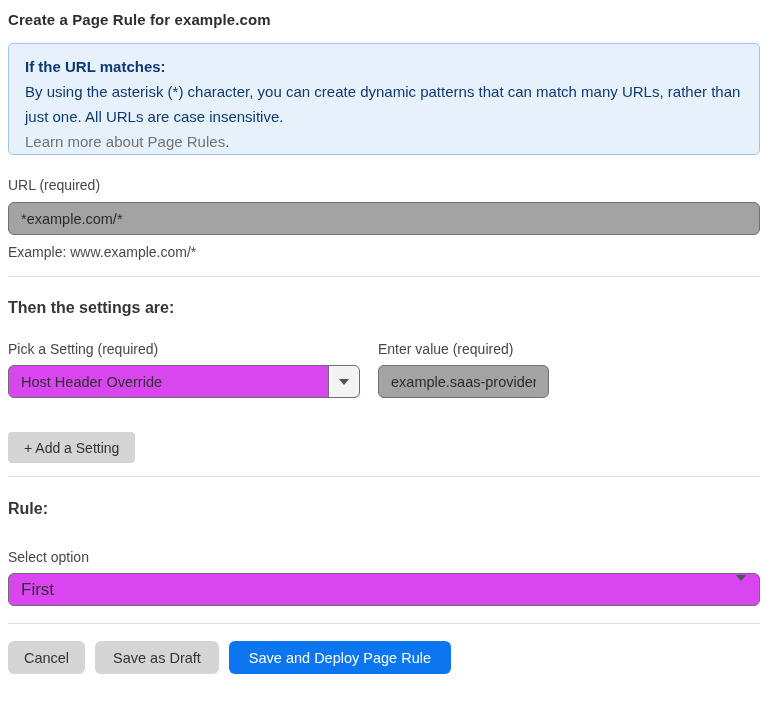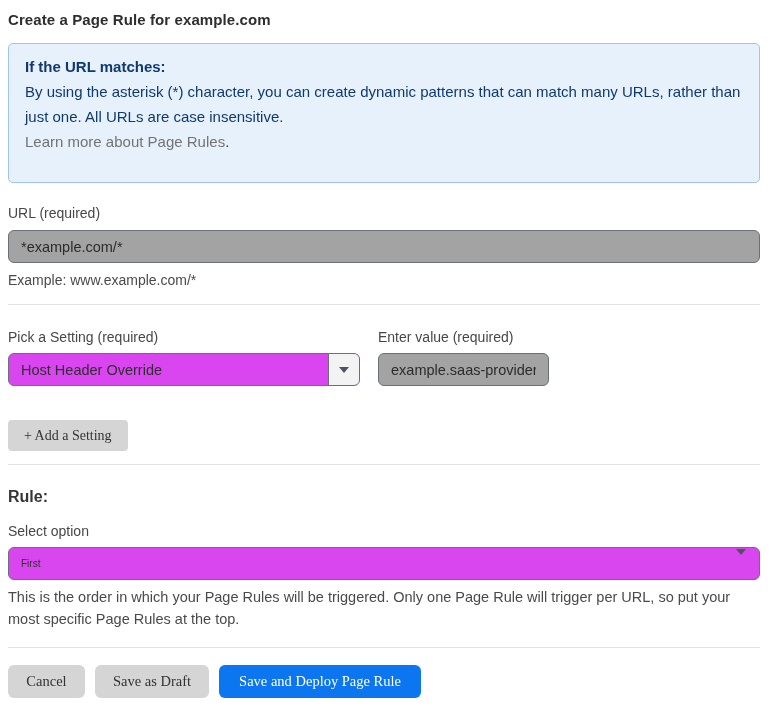--- a/index.html
+++ b/index.html
@@ -18,21 +18,21 @@
     color: #2e2e2e;
     letter-spacing: 0.1px;
     margin-top: 2px;
   }
 
   .info-box {
     margin-top: 15px;
     background: #e7f1fc;
     border: 1px solid #9fc3ea;
     border-radius: 5px;
-    padding: 10px 16px 28px 16px;
+    padding: 10px 16px 0 16px;
     color: #0f3a70;
     font-size: 15px;
     line-height: 25px;
   }
   .info-heading { font-weight: bold; }
   .info-body { }
   .info-link-line { }
   .info-link {
     color: #737373;
     cursor: pointer;
@@ -123,31 +123,31 @@
 
   .value-input { width: 171px; }
 
   .btn {
     display: inline-flex;
     align-items: center;
     justify-content: center;
     height: 32px;
     border: none;
     border-radius: 5px;
-    font-family: Liberation Serif, serif;
+    font-family: Liberation Sans, sans-serif;
     font-size: 14.5px;
     cursor: pointer;
   }
   .btn-gray { background: #d5d5d5; color: #333333; }
   .add-setting-btn { margin-top: 34px; padding: 0 16px; font-size: 14px; height: 31px; border-radius: 4px; }
 
   .order-heading { margin-top: 23px; }
-  .order-label { display: block; margin-top: 17px; }
+  .order-label { display: block; margin-top: 31px; }
   .order-select { width: 752px; }
-  .order-select .select-text { font-size: 10px; }
+  .order-select .select-text { font-size: 17px; }
   .order-arrow { padding-right: 13px; }
   .order-help {
     margin-top: 6px;
     font-size: 14.5px;
     line-height: 22px;
     color: #4a4a4a;
     width: 748px;
   }
 
   .actions-row { display: flex; align-items: center; margin-top: 17px; }
@@ -176,20 +176,21 @@
   </div>
 
   <div style="margin-top: 21px;">
     <label class="field-label">URL (required)</label>
     <input class="text-input url-input" type="text" value="*example.com/*" style="">
     <div class="help-text">Example: www.example.com/*</div>
   </div>
 
   <hr class="divider divider-1">
 
+  <h2 class="section-heading settings-heading">Then the settings are:</h2>
 
   <div class="settings-row">
     <div class="setting-col">
       <label class="field-label">Pick a Setting (required)</label>
       <div class="select-box pick-select">
         <span class="select-text">Host Header Override</span>
         <span class="select-arrow-section">
           <span class="triangle-down"></span>
         </span>
       </div>
@@ -206,21 +207,20 @@
 
   <h2 class="section-heading order-heading">Rule:</h2>
 
   <label class="field-label order-label">Select option</label>
   <div class="select-box order-select">
     <span class="select-text">First</span>
     <span class="order-arrow">
       <span class="triangle-down"></span>
     </span>
   </div>
-  <div class="order-help">This is the order in which your Page Rules will be triggered. Only one Page Rule will trigger per URL, so put your most specific Page Rules at the top.</div>
 
   <hr class="divider divider-3">
 
   <div class="actions-row">
     <button class="btn btn-gray cancel-btn">Cancel</button>
     <button class="btn btn-gray draft-btn">Save as Draft</button>
     <button class="btn deploy-btn">Save and Deploy Page Rule</button>
   </div>
 
 </div>

